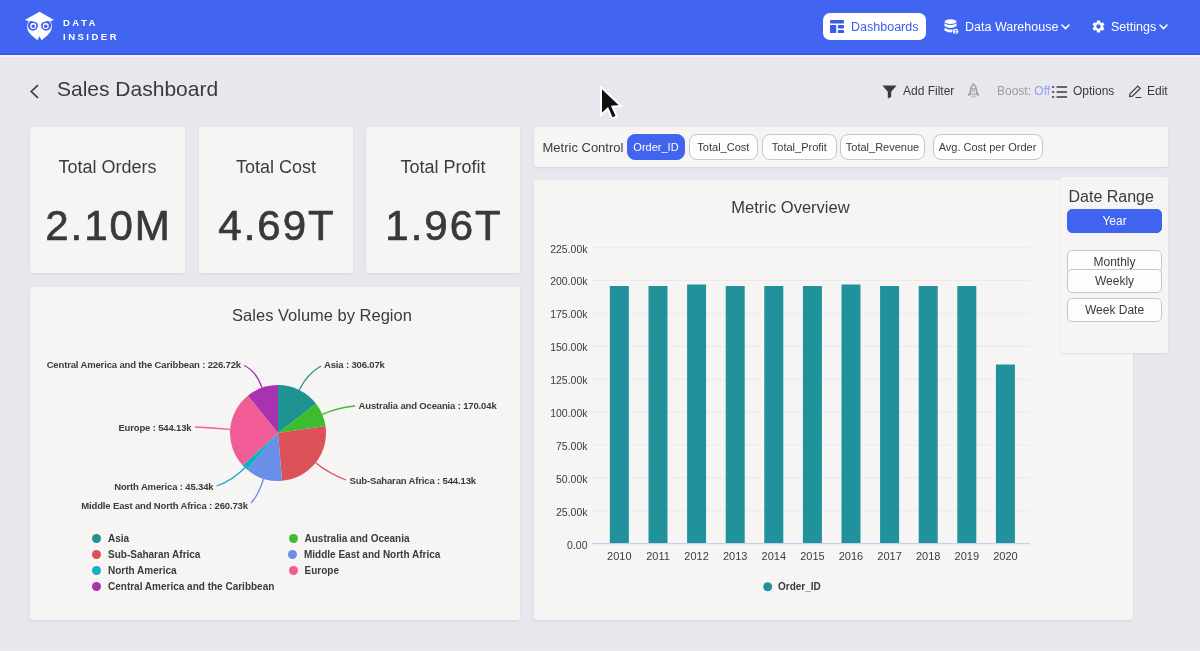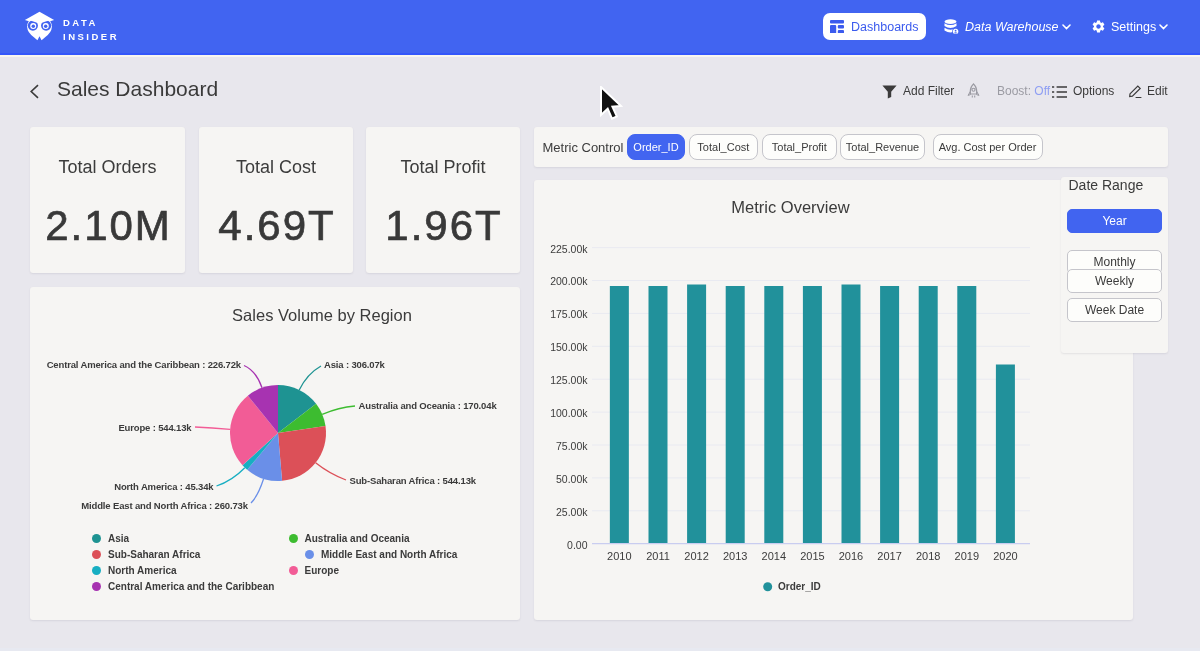--- a/index.html
+++ b/index.html
@@ -47,21 +47,21 @@
   <div class="navbtn">
     <svg width="14" height="13.5" viewBox="0 0 14 13.5" style="margin-right:7px">
       <rect x="0" y="0" width="14" height="3.4" rx="1" fill="#3B5BEE"></rect>
       <rect x="0" y="5" width="6.2" height="8.5" rx="1" fill="#3B5BEE"></rect>
       <rect x="7.8" y="5" width="6.2" height="3.4" rx="1" fill="#3B5BEE"></rect>
       <rect x="7.8" y="10.1" width="6.2" height="3.4" rx="1" fill="#3B5BEE"></rect>
     </svg>
     Dashboards
   </div>
 
-  <div class="navitem" style="left:944px;font-style:italic;">
+  <div class="navitem" style="left:944px;">
     <svg width="15" height="16" viewBox="0 0 15 16" style="margin-right:6px">
       <ellipse cx="6.5" cy="2.6" rx="6" ry="2.4" fill="#FFFFFF"></ellipse>
       <path d="M0.5,4.2 Q6.5,8 12.5,4.2 L12.5,7 Q6.5,10.8 0.5,7 Z" fill="#FFFFFF"></path>
       <path d="M0.5,8.8 Q6.5,12.6 12.5,8.8 L12.5,11.6 Q6.5,15.4 0.5,11.6 Z" fill="#FFFFFF"></path>
       <circle cx="11.6" cy="12.4" r="3.4" fill="#4164F1"></circle>
       <circle cx="11.6" cy="12.4" r="2.7" fill="#FFFFFF"></circle>
       <circle cx="11.6" cy="11.7" r="0.9" fill="#4164F1"></circle>
       <path d="M9.8,13.9 Q11.6,12.5 13.4,13.9 Q11.6,15.3 9.8,13.9Z" fill="#4164F1"></path>
     </svg>
     Data Warehouse
@@ -155,21 +155,21 @@
       <text x="183.5" y="203" text-anchor="end">North America : 45.34k</text>
       <text x="161.5" y="143.5" text-anchor="end">Europe : 544.13k</text>
       <text x="211" y="81" text-anchor="end">Central America and the Caribbean : 226.72k</text>
     </g>
   </svg>
   <div class="lgrow" style="left:62px;top:246.5px;"><span class="lgdot" style="background:#1E9392"></span>Asia</div>
   <div class="lgrow" style="left:62px;top:262.6px;"><span class="lgdot" style="background:#DC5058"></span>Sub-Saharan Africa</div>
   <div class="lgrow" style="left:62px;top:278.7px;"><span class="lgdot" style="background:#17AEC2"></span>North America</div>
   <div class="lgrow" style="left:62px;top:294.9px;"><span class="lgdot" style="background:#A733B1"></span>Central America and the Caribbean</div>
   <div class="lgrow" style="left:258.5px;top:246.5px;"><span class="lgdot" style="background:#3DBC30"></span>Australia and Oceania</div>
-  <div class="lgrow" style="left:275px;top:262.6px;"><span class="lgdot" style="background:#6A8FE8"></span>Middle East and North Africa</div>
+  <div class="lgrow" style="left:258px;top:262.6px;"><span class="lgdot" style="background:#6A8FE8"></span>Middle East and North Africa</div>
   <div class="lgrow" style="left:258.5px;top:278.7px;"><span class="lgdot" style="background:#F25C96"></span>Europe</div>
 </div>
 
 <div class="card" style="left:534px;top:127px;width:634px;height:39.5px;">
   <div style="position:absolute;left:8.5px;top:12.5px;font-size:13px;color:#3B3B3B;font-weight:400;">Metric Control</div>
   <div class="chip sel" style="left:93.3px;width:57.4px;">Order_ID</div>
   <div class="chip" style="left:154.7px;width:69.3px;">Total_Cost</div>
   <div class="chip" style="left:228px;width:74.7px;">Total_Profit</div>
   <div class="chip" style="left:306px;width:85px;">Total_Revenue</div>
   <div class="chip" style="left:398.5px;width:110px;">Avg. Cost per Order</div>
@@ -227,20 +227,20 @@
       <text x="394.2" y="380">2018</text>
       <text x="432.8" y="380">2019</text>
       <text x="471.4" y="380">2020</text>
     </g>
     <circle cx="233.7" cy="406.8" r="4.5" fill="#21919B"></circle>
     <text x="244" y="410.3" font-size="10" font-weight="700" fill="#3B3B3B" font-family="Liberation Sans, sans-serif">Order_ID</text>
   </svg>
 </div>
 
 <div class="card" style="left:1061px;top:177px;width:107px;height:176px;">
-  <div style="position:absolute;left:7.5px;top:0;font-size:14px;color:#3B3B3B;font-weight:500;">Date Range</div>
+  <div style="position:absolute;left:7.5px;top:11px;font-size:16px;color:#3B3B3B;font-weight:500;">Date Range</div>
   <div class="drbtn sel" style="top:32px;">Year</div>
   <div class="drbtn" style="top:73px;">Monthly</div>
   <div class="drbtn" style="top:91.5px;">Weekly</div>
   <div class="drbtn" style="top:121px;">Week Date</div>
 </div>
 
 <div class="abs" style="left:0;bottom:0;width:1200px;height:3px;background:#E7E9F1;"></div>
 
 </body></html>

